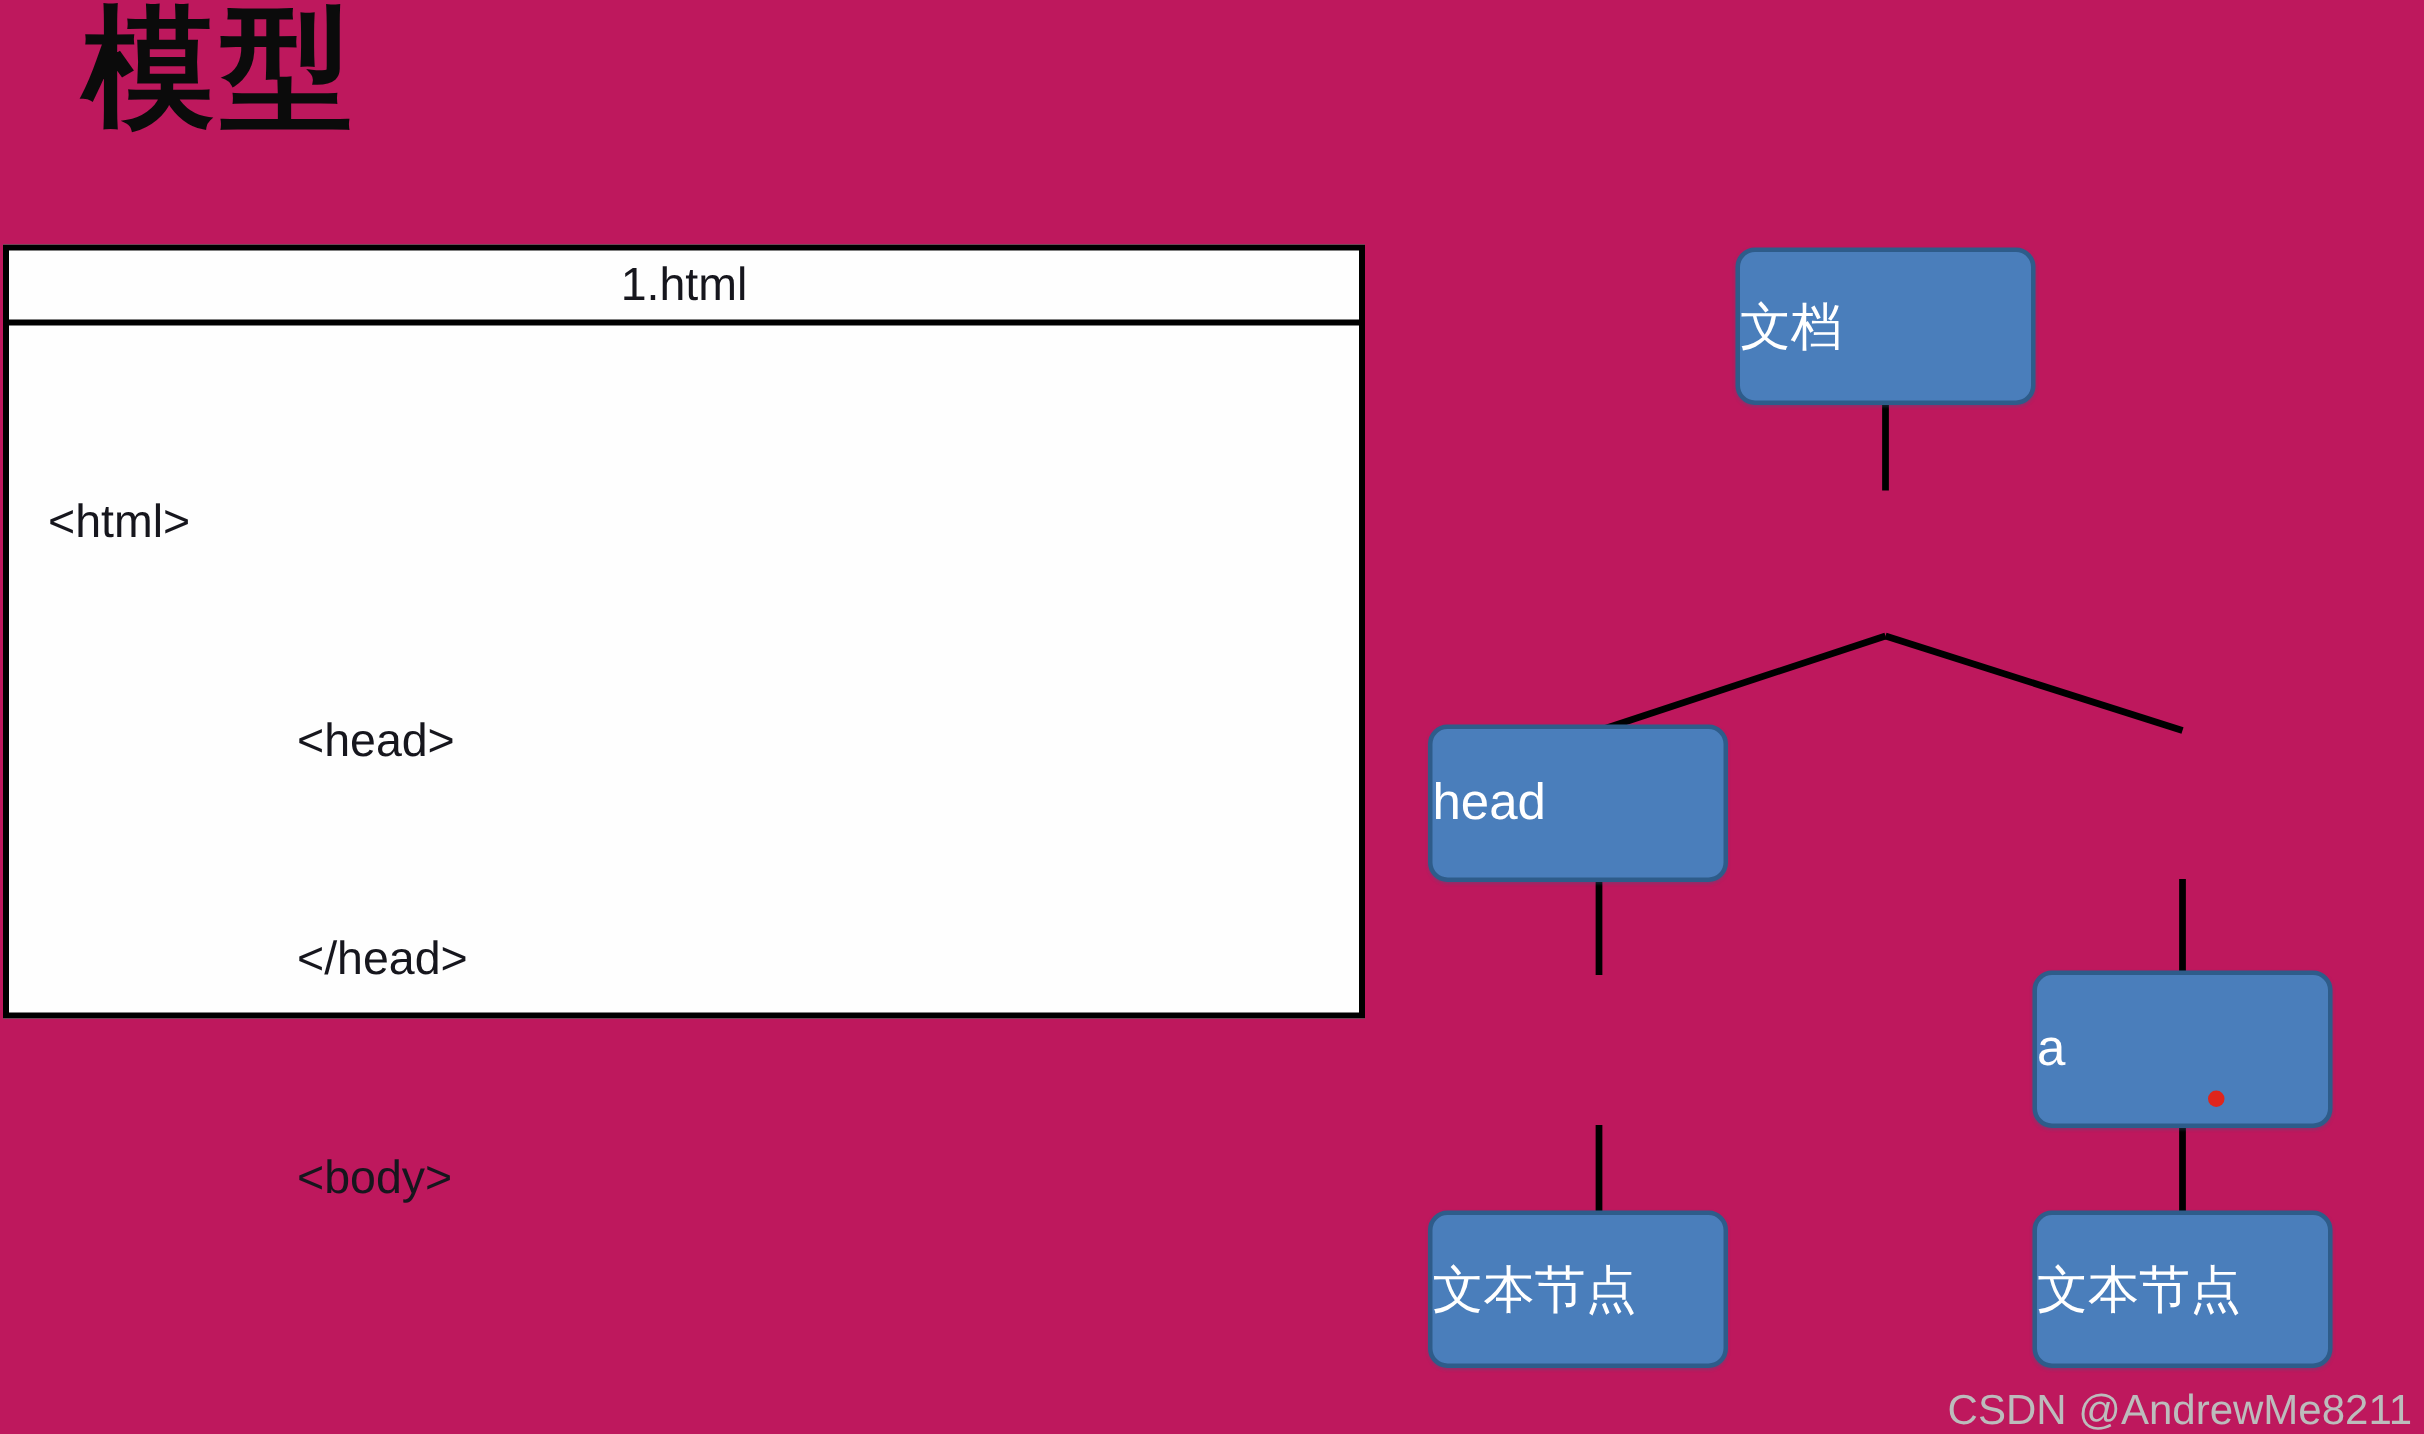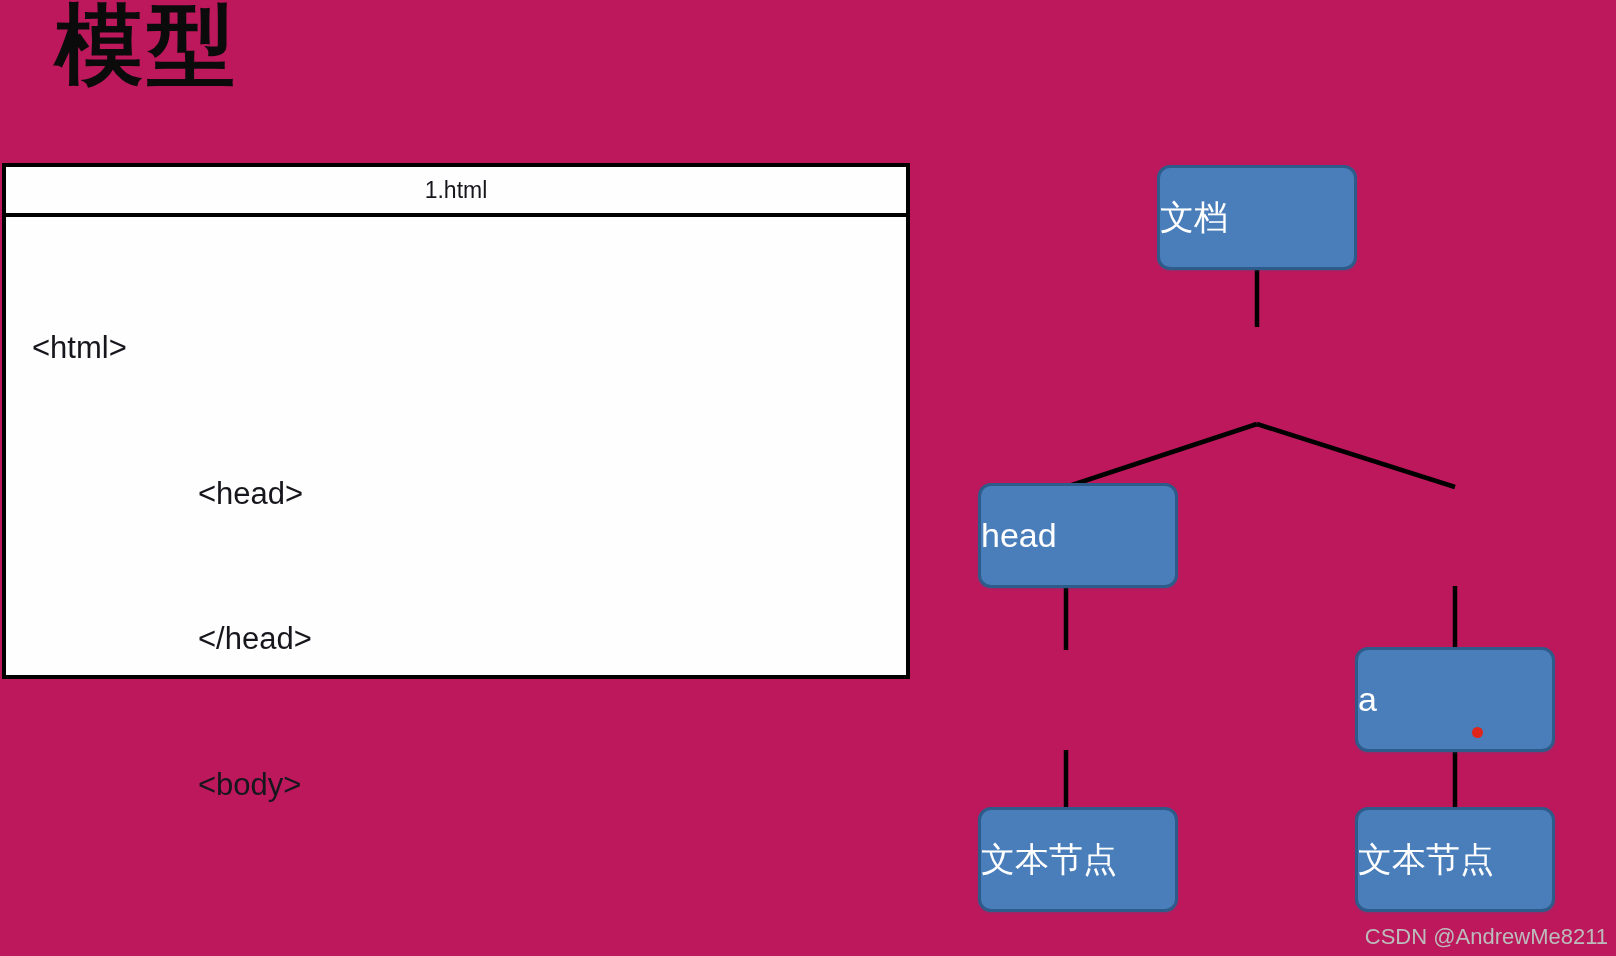--- a/index.html
+++ b/index.html
@@ -38,21 +38,21 @@
     border: 4px solid #000000;
     box-sizing: border-box;
     background: #fefefe;
   }
   .code-panel-header {
     height: 46px;
     border-bottom: 4px solid #000000;
     display: flex;
     align-items: center;
     justify-content: center;
-    font-size: 23px;
+    font-size: 31px;
     color: #16161d;
   }
   .code-body {
     padding-top: 10px;
     font-size: 31px;
     color: #16161d;
     line-height: 48.5px;
     white-space: pre;
   }
   .code-line { display: block; }
@@ -76,21 +76,21 @@
     box-sizing: border-box;
     background: #4a7ebb;
     border: 3px solid #2e5c8a;
     border-radius: 13px;
     color: #ffffff;
     font-size: 34px;
     display: flex;
     align-items: center;
     box-shadow: 0 1px 2px rgba(60,90,130,0.35);
   }
-  .col-left  { left: 978px; }
+  .col-left  { left: 952px; }
   .col-mid   { left: 1157px; }
   .col-right { left: 1355px; }
   .row-0 { top: 165px; }
   .row-1 { top: 323px; }
   .row-2 { top: 483px; }
   .row-3 { top: 647px; }
   .row-4 { top: 807px; }
 
   .pointer-dot {
     position: absolute;
@@ -99,21 +99,21 @@
     width: 11px;
     height: 11px;
     border-radius: 50%;
     background: #e0251b;
   }
 
   .watermark {
     position: absolute;
     right: 8px;
     top: 924px;
-    font-size: 22px;
+    font-size: 28px;
     color: #bcbcbc;
   }
 </style>
 </head>
 <body>
 
 <div class="canvas">
 
   <div class="slide-title">模型</div>
 

